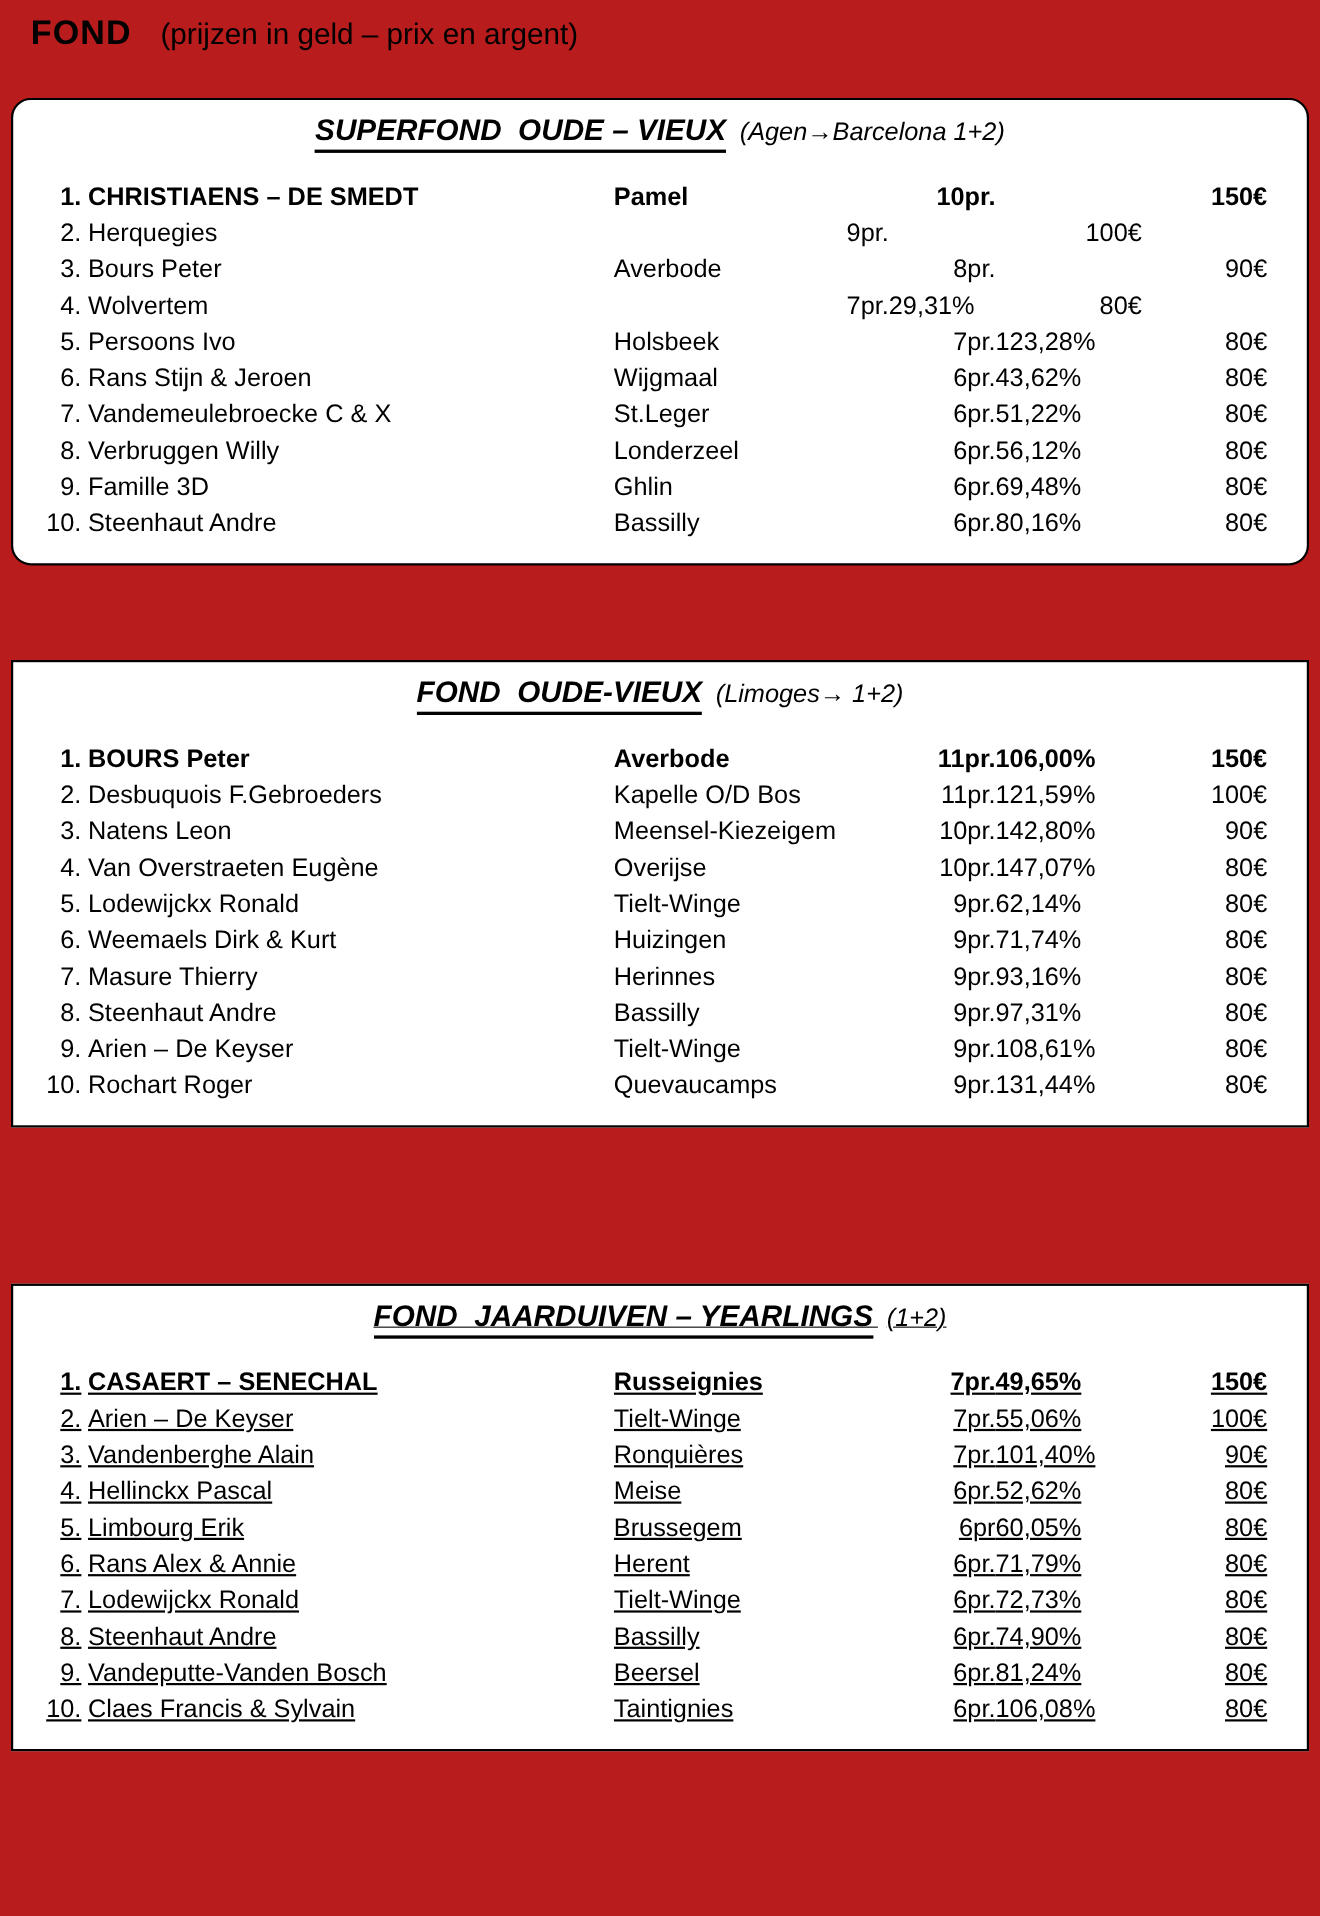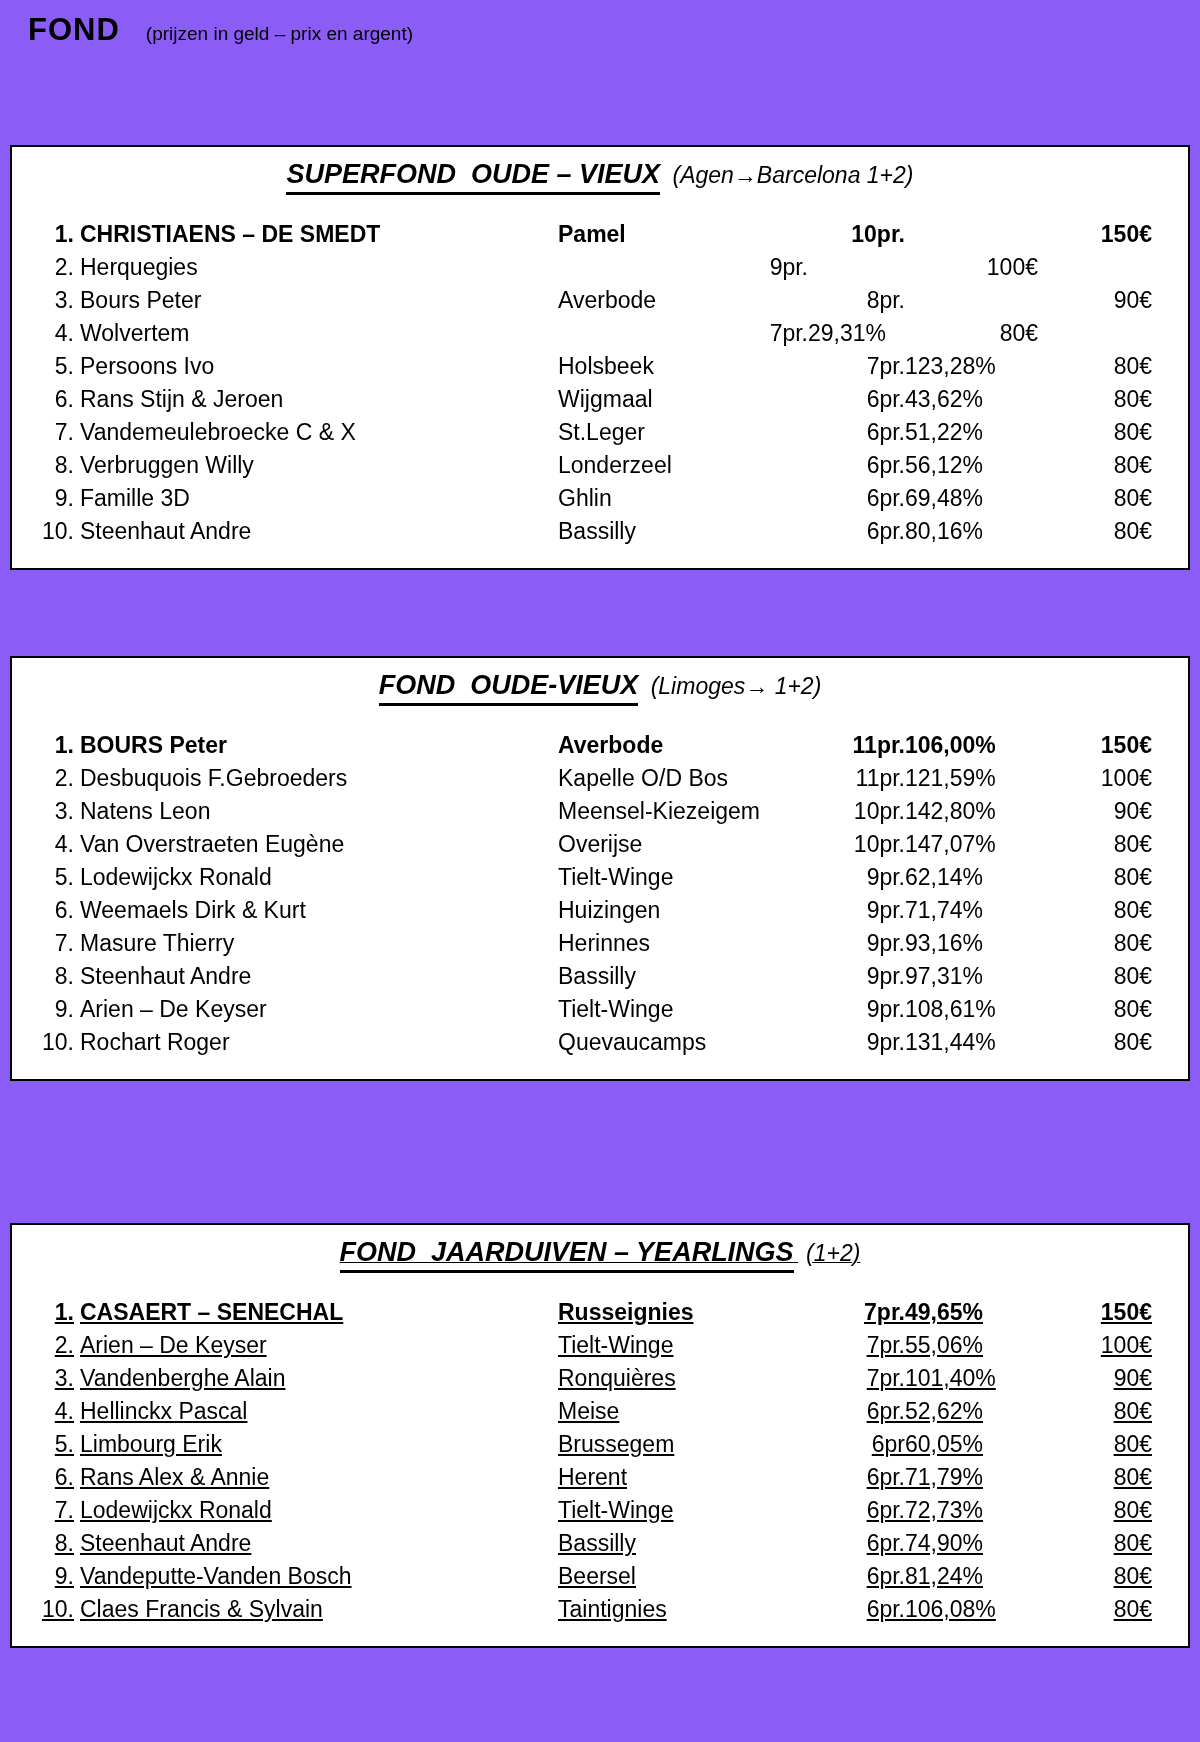--- a/index.html
+++ b/index.html
@@ -4,50 +4,50 @@
 <style>
   html, body {
     margin: 0;
     padding: 0;
     background: #ffffff;
   }
   .page {
     position: relative;
     width: 1200px;
     height: 1742px;
-    background: #8b5cf6;
+    background: #b91c1c;
     color: #000000;
     font-family: "Liberation Sans", sans-serif;
     overflow: hidden;
   }
   .doc-title-row {
     display: flex;
     align-items: baseline;
     padding: 12px 0 0 28px;
     height: 45px;
     box-sizing: border-box;
   }
   .doc-title {
     font-size: 31px;
     font-weight: 700;
     letter-spacing: 1px;
   }
   .doc-subtitle {
-    font-size: 19px;
+    font-size: 27px;
     margin-left: 26px;
   }
   .box {
     box-sizing: border-box;
     margin-left: 10px;
     width: 1180px;
     height: 425px;
     border: 2px solid #000000;
     background: #ffffff;
   }
-  .box-1 { margin-top: 100px; }
+  .box-1 { margin-top: 44px; border-radius: 18px; }
   .box-2 { margin-top: 86px; }
   .box-3 { margin-top: 142px; text-decoration: underline; }
   .box-heading {
     padding-top: 12px;
     height: 71px;
     box-sizing: border-box;
     text-align: center;
     font-style: italic;
   }
   .heading-main {

